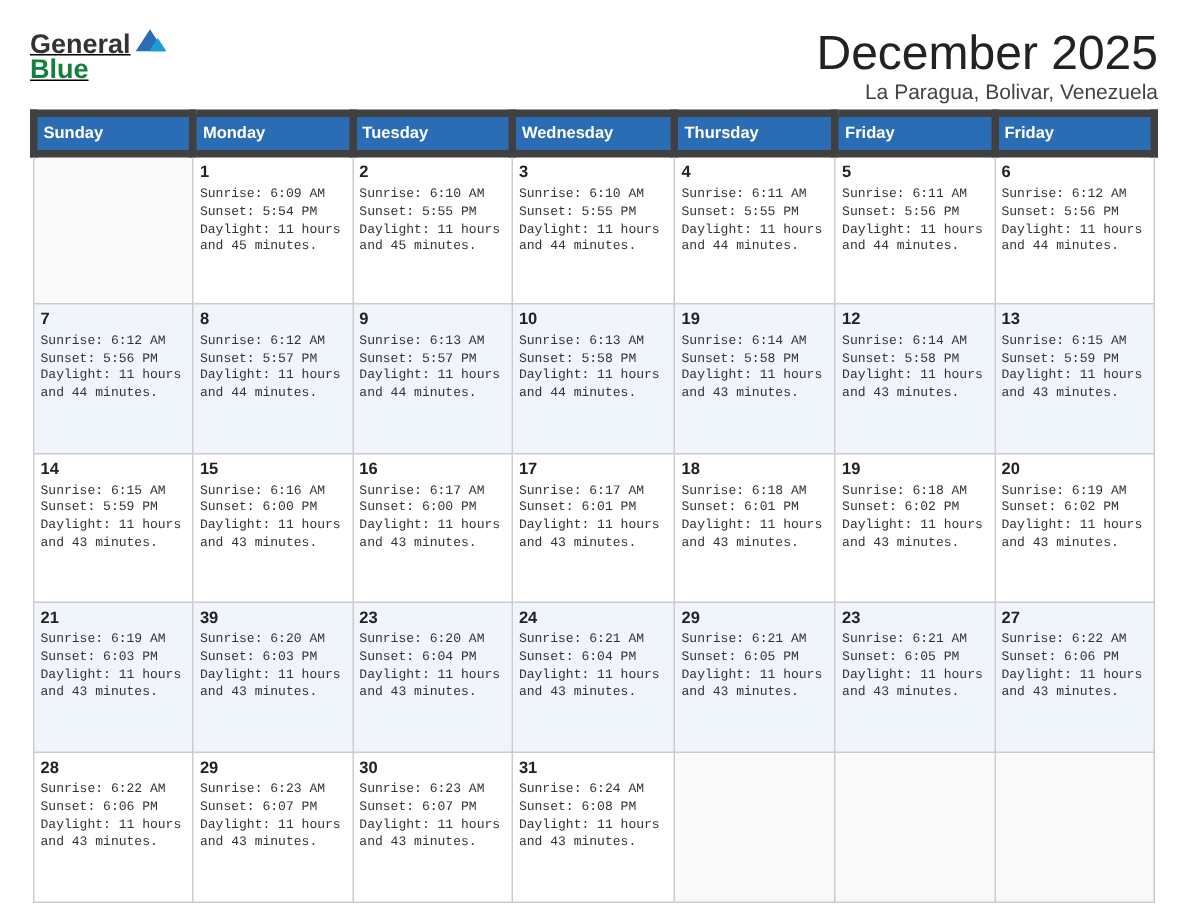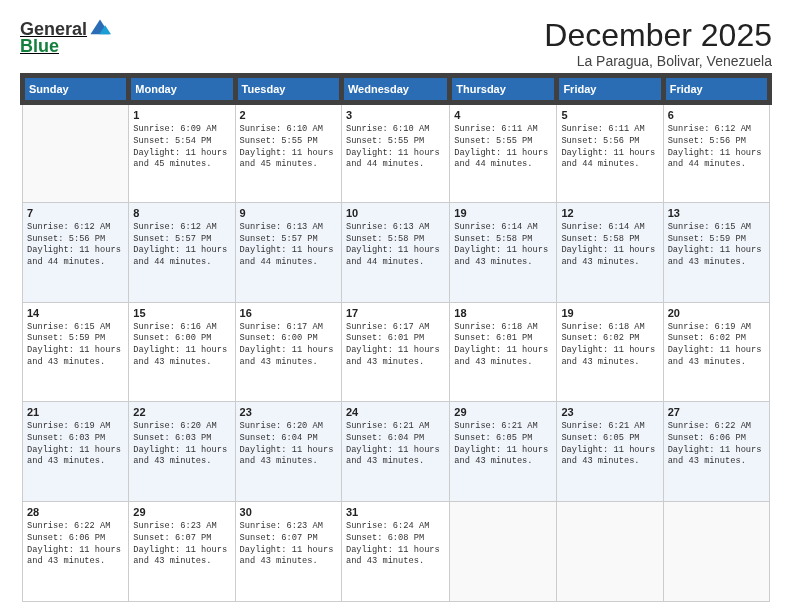--- a/index.html
+++ b/index.html
@@ -224,21 +224,21 @@
             <span class="day-num">20</span>
             <div class="day-info">Sunrise: 6:19 AM<br>Sunset: 6:02 PM<br>Daylight: 11 hours and 43 minutes.</div>
           </td>
         </tr>
         <tr class="alt-row">
           <td>
             <span class="day-num">21</span>
             <div class="day-info">Sunrise: 6:19 AM<br>Sunset: 6:03 PM<br>Daylight: 11 hours and 43 minutes.</div>
           </td>
           <td>
-            <span class="day-num">22</span>
+            <span class="day-num">39</span>
             <div class="day-info">Sunrise: 6:20 AM<br>Sunset: 6:03 PM<br>Daylight: 11 hours and 43 minutes.</div>
           </td>
           <td>
             <span class="day-num">23</span>
             <div class="day-info">Sunrise: 6:20 AM<br>Sunset: 6:04 PM<br>Daylight: 11 hours and 43 minutes.</div>
           </td>
           <td>
             <span class="day-num">24</span>
             <div class="day-info">Sunrise: 6:21 AM<br>Sunset: 6:04 PM<br>Daylight: 11 hours and 43 minutes.</div>
           </td>

